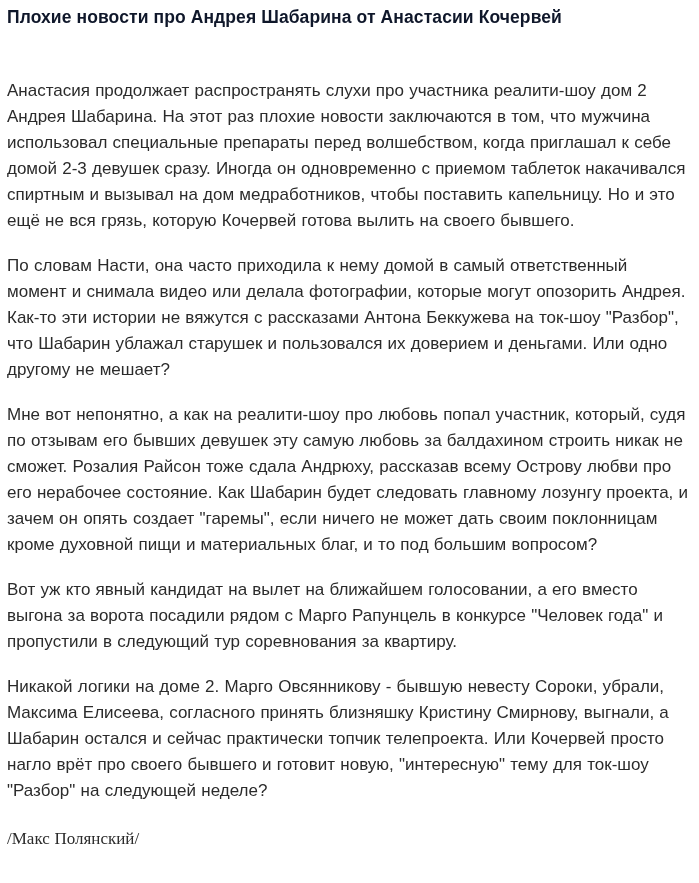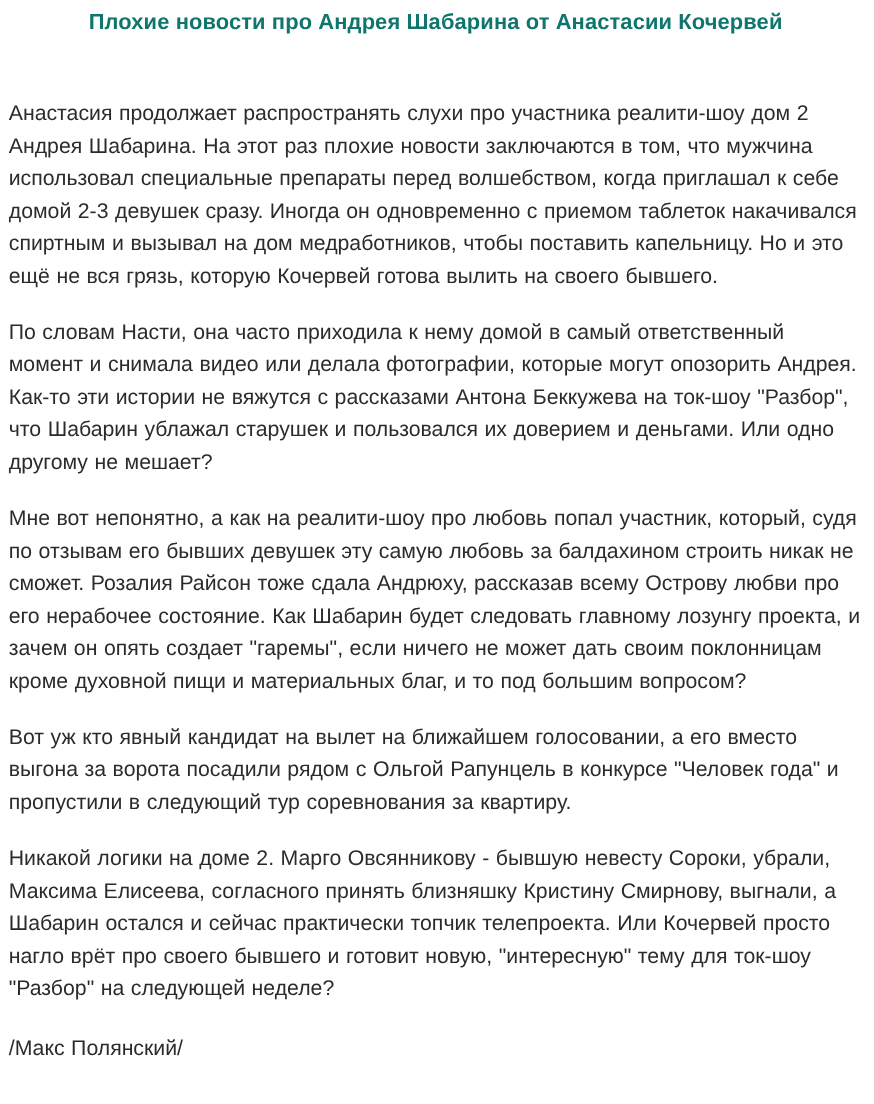--- a/index.html
+++ b/index.html
@@ -14,47 +14,47 @@
     -webkit-font-smoothing: antialiased;
   }
   .article {
     padding: 4px 9px 10px 7px;
     font-size: 17px;
     line-height: 26px;
   }
   .article-title {
     font-size: 17.5px;
     font-weight: 700;
-    color: #0f766e;
+    color: #0f172a;
     margin: 0;
     line-height: 26px;
     letter-spacing: 0.1px;
-    text-align: center;
   }
   .article-paragraph {
     margin: 19px 0 0 0;
     word-spacing: 0.5px;
   }
   .article-paragraph.first {
     margin-top: 48px;
   }
   .article-signature {
     margin: 22px 0 0 0;
+    font-family: Liberation Serif, serif;
   }
 </style>
 </head>
 <body>
 
 <div class="article">
   <h1 class="article-title">Плохие новости про Андрея Шабарина от Анастасии Кочервей</h1>
 
   <p class="article-paragraph first">Анастасия продолжает распространять слухи про участника реалити-шоу дом 2 Андрея Шабарина. На этот раз плохие новости заключаются в том, что мужчина использовал специальные препараты перед волшебством, когда приглашал к себе домой 2-3 девушек сразу. Иногда он одновременно с приемом таблеток накачивался спиртным и вызывал на дом медработников, чтобы поставить капельницу. Но и это ещё не вся грязь, которую Кочервей готова вылить на своего бывшего.</p>
 
   <p class="article-paragraph">По словам Насти, она часто приходила к нему домой в самый ответственный момент и снимала видео или делала фотографии, которые могут опозорить Андрея. Как-то эти истории не вяжутся с рассказами Антона Беккужева на ток-шоу "Разбор", что Шабарин ублажал старушек и пользовался их доверием и деньгами. Или одно другому не мешает?</p>
 
   <p class="article-paragraph">Мне вот непонятно, а как на реалити-шоу про любовь попал участник, который, судя по отзывам его бывших девушек эту самую любовь за балдахином строить никак не сможет. Розалия Райсон тоже сдала Андрюху, рассказав всему Острову любви про его нерабочее состояние. Как Шабарин будет следовать главному лозунгу проекта, и зачем он опять создает "гаремы", если ничего не может дать своим поклонницам кроме духовной пищи и материальных благ, и то под большим вопросом?</p>
 
-  <p class="article-paragraph">Вот уж кто явный кандидат на вылет на ближайшем голосовании, а его вместо выгона за ворота посадили рядом с Ольгой Рапунцель в конкурсе "Человек года" и пропустили в следующий тур соревнования за квартиру.</p>
+  <p class="article-paragraph">Вот уж кто явный кандидат на вылет на ближайшем голосовании, а его вместо выгона за ворота посадили рядом с Марго Рапунцель в конкурсе "Человек года" и пропустили в следующий тур соревнования за квартиру.</p>
 
   <p class="article-paragraph">Никакой логики на доме 2. Марго Овсянникову - бывшую невесту Сороки, убрали, Максима Елисеева, согласного принять близняшку Кристину Смирнову, выгнали, а Шабарин остался и сейчас практически топчик телепроекта. Или Кочервей просто нагло врёт про своего бывшего и готовит новую, "интересную" тему для ток-шоу "Разбор" на следующей неделе?</p>
 
   <p class="article-paragraph article-signature">/Макс Полянский/</p>
 </div>
 
 </body></html>

